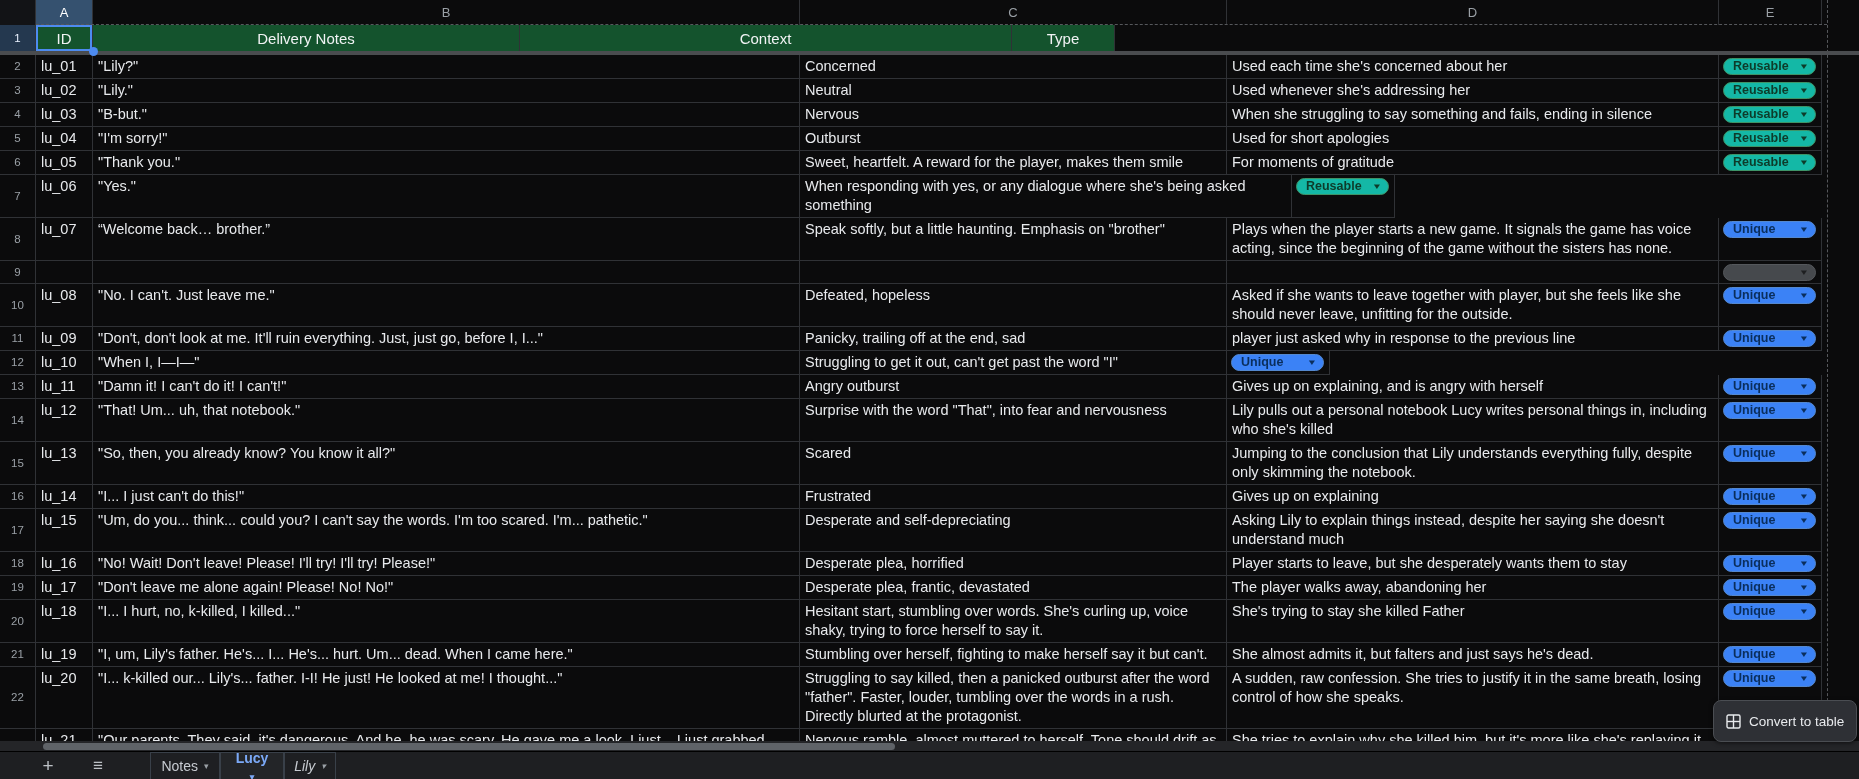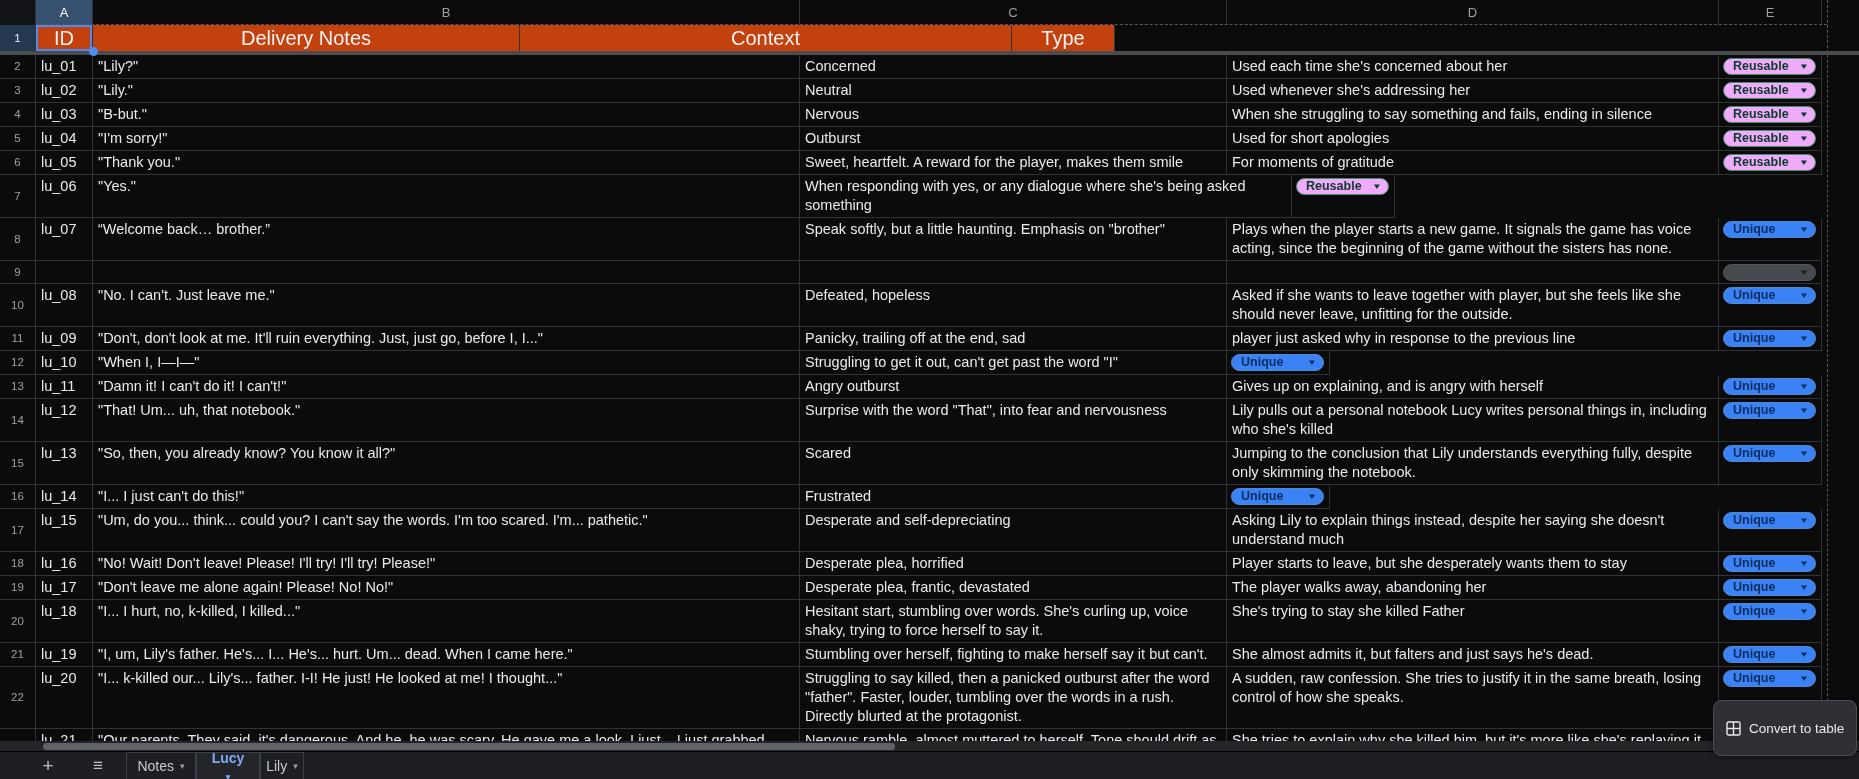--- a/index.html
+++ b/index.html
@@ -16,21 +16,21 @@
   .dashed-h{position:absolute;left:36px;top:24px;width:1791px;border-top:1px dashed #56585c;}
   .dashed-v{position:absolute;left:1827px;top:0;height:741px;border-left:1px dashed #56585c;}
 
   
   .col-n{width:36px;} .col-a{width:57px;} .col-b{width:707px;}
   .col-c{width:427px;} .col-d{width:492px;} .col-e{width:103px;}
 
   
   .hrow{position:absolute;left:0;top:25px;height:26px;display:flex;}
   .hrow .cell{box-sizing:border-box;height:26px;display:flex;align-items:center;justify-content:center;
-              font-size:20px;color:#f1f3f4;border-right:1px solid #303236;background:#c2410c;}
+              font-size:15px;color:#f1f3f4;border-right:1px solid #303236;background:#14532d;}
   .hrow .hnum{background:#24384f;color:#e8f0fe;font-size:11.5px;}
   .hrow .selected{box-shadow:inset 0 0 0 2px #4d8bf0;}
   .fill-handle{position:absolute;left:89px;top:47px;width:9px;height:9px;border-radius:50%;
                background:#4d8bf0;z-index:6;}
   .frozen-divider{position:absolute;left:0;top:51px;width:1859px;height:4px;background:#4a4c4f;z-index:5;}
 
   
   .rows{position:absolute;left:0;top:55px;width:1859px;height:686px;overflow:hidden;}
   .row{display:flex;align-items:stretch;}
   .row .cell{box-sizing:border-box;border-right:1px solid #303236;border-bottom:1px solid #303236;
@@ -39,49 +39,49 @@
   .row .col-n{display:flex;align-items:center;justify-content:center;font-size:11.5px;
               color:#9aa0a6;padding:0;}
   .row .col-d{}
   .row .col-e{padding:3px 5px 2px 4px;}
 
   
   .pill{box-sizing:border-box;height:17px;border-radius:9px;display:flex;align-items:center;
         justify-content:space-between;padding:0 7px 0 9px;font-size:12.5px;font-weight:bold;
         width:93px;}
   .pill .caret{font-size:8px;transform:scaleX(1.3);}
-  .pill-reusable{background:#f0abfc;color:#0d3b2a;border:1px solid #3e9468;}
+  .pill-reusable{background:#14b8a6;color:#0d3b2a;border:1px solid #3e9468;}
   .pill-reusable .caret{color:#0d3b2a;}
   .pill-unique{background:#3b82f6;color:#0a2e5c;border:1px solid #5488cf;}
   .pill-unique .caret{color:#0a2e5c;}
   .pill-empty{background:#46494d;border:1px solid #55585c;}
   .pill-empty .caret{color:#1e1f21;}
 
   
   .convert-btn{position:absolute;left:1713px;top:700px;height:30px;display:flex;align-items:center;
-               gap:8px;background:#2e3035;border:1px solid #4a4d52;border-radius:8px;padding:12px 12px;
+               gap:8px;background:#2e3035;border:1px solid #4a4d52;border-radius:8px;padding:5px 12px;
                font-size:13.5px;color:#e8eaed;box-shadow:0 1px 4px rgba(0,0,0,.6);z-index:8;}
   .convert-btn svg{display:block;}
 
   
   .hscroll{position:absolute;left:0;top:741px;width:1859px;height:10px;background:#242528;}
   .hscroll .thumb{position:absolute;left:43px;top:1.5px;width:852px;height:7px;border-radius:4px;
                   background:#5f6368;}
 
   
   .tabbar{position:absolute;left:0;top:751px;width:1859px;height:28px;background:#1e1f22;
           border-top:1px solid #000;display:flex;align-items:center;}
   .bar-icon{color:#bdc1c6;width:24px;text-align:center;font-size:19px;line-height:28px;cursor:default;}
   .bar-icon.plus{margin-left:36px;}
   .bar-icon.menu{margin-left:26px;font-size:17px;}
-  .tabs{display:flex;height:28px;margin-left:16px;}
+  .tabs{display:flex;height:28px;margin-left:40px;}
   .tab{box-sizing:border-box;height:28px;display:flex;align-items:center;justify-content:center;
        gap:6px;border:1px solid #394049;font-size:14px;color:#c7cbd1;}
   .tab .tcaret{font-size:9px;color:#9aa0a6;}
-  .tab-notes{width:70px;} .tab-lucy{width:64px;flex-direction:column;} .tab-lily{width:44px;}
+  .tab-notes{width:70px;} .tab-lucy{width:64px;flex-direction:column;} .tab-lily{width:52px;font-style:italic;}
   .tab.active{background:#232528;color:#7ba9f7;font-weight:bold;}
   .tab.active .tcaret{color:#7ba9f7;}
 </style>
 </head>
 <body>
 
 <div class="app">
 
   <div class="letters">
     <div class="lcell corner col-n"></div>
@@ -283,20 +283,21 @@
             <div class="plabel">Unique</div>
             <div class="caret">▼</div>
           </div>
         </div>
       </div>
       <div class="row">
         <div class="cell col-n">16</div>
         <div class="cell col-a">lu_14</div>
         <div class="cell col-b">"I... I just can't do this!"</div>
         <div class="cell col-c">Frustrated</div>
+        <div class="cell col-d">Gives up on explaining</div>
         <div class="cell col-e">
           <div class="pill pill-unique">
             <div class="plabel">Unique</div>
             <div class="caret">▼</div>
           </div>
         </div>
       </div>
       <div class="row">
         <div class="cell col-n">17</div>
         <div class="cell col-a">lu_15</div>

